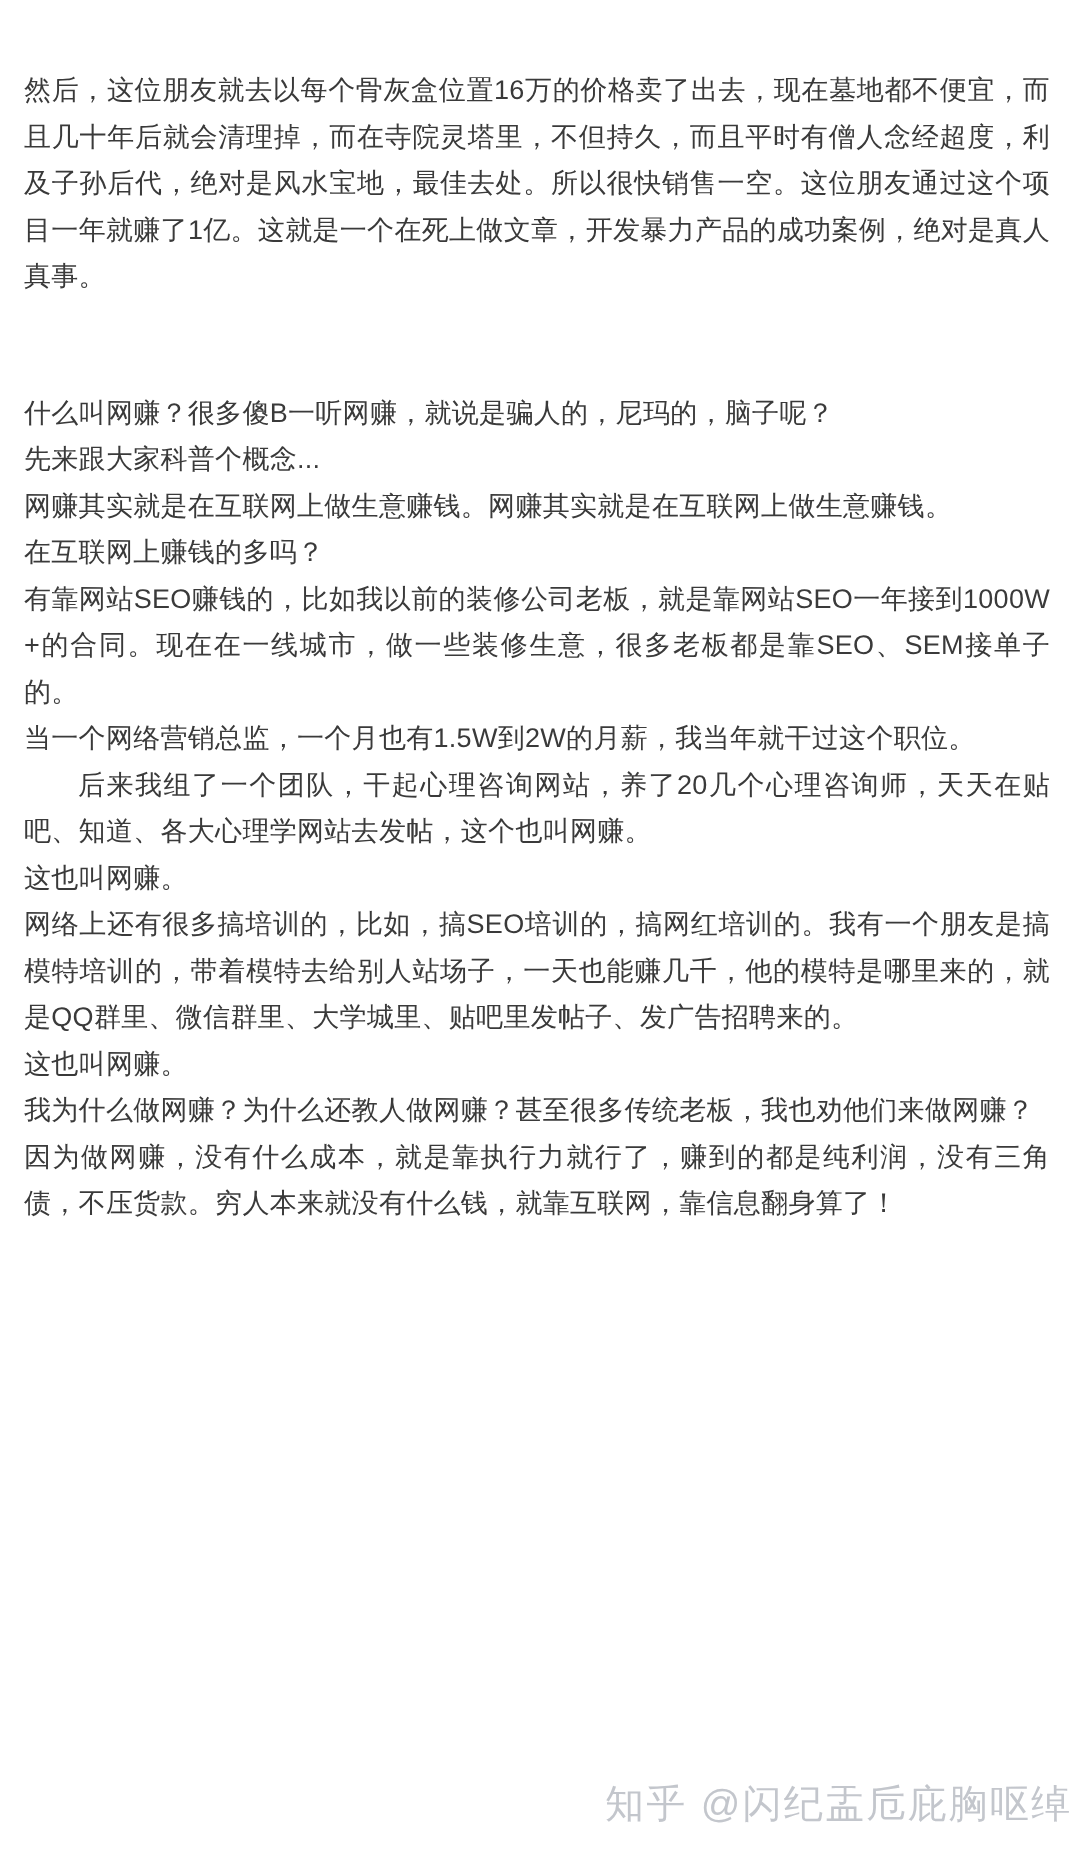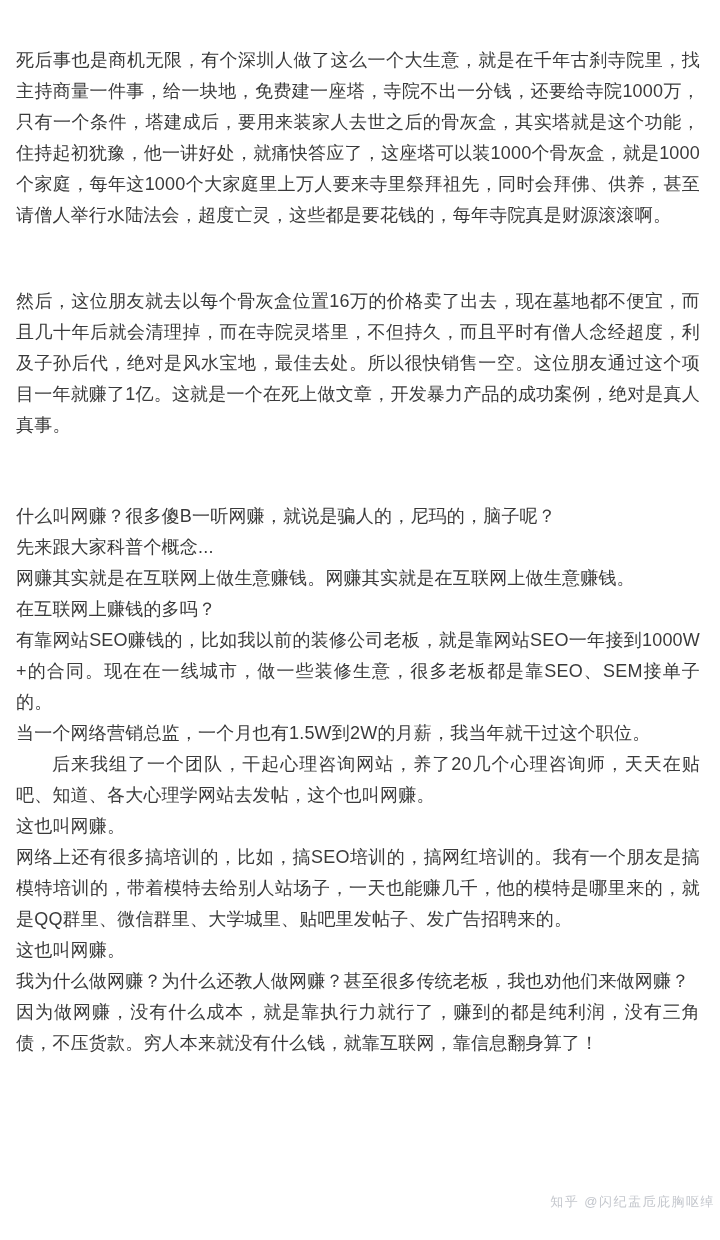--- a/index.html
+++ b/index.html
@@ -29,34 +29,33 @@
     letter-spacing:0.2px;
     word-break:break-all;
   }
   .para.indent{ text-indent:2em; }
   .para.gap-after{ margin-bottom:55px; }
   .para.big-gap-after{ margin-bottom:60px; }
   .watermark{
     position:absolute;
     top:1191px;
     right:5px;
-    font-size:13px;
+    font-size:26px;
     line-height:22px;
     color:var(--wm);
     letter-spacing:1.5px;
     white-space:nowrap;
     pointer-events:none;
   }
 </style>
 </head>
 <body>
 
 <div class="page">
   <div class="content">
-    <p class="para gap-after">死后事也是商机无限，有个深圳人做了这么一个大生意，就是在千年古刹寺院里，找主持商量一件事，给一块地，免费建一座塔，寺院不出一分钱，还要给寺院1000万，只有一个条件，塔建成后，要用来装家人去世之后的骨灰盒，其实塔就是这个功能，住持起初犹豫，他一讲好处，就痛快答应了，这座塔可以装1000个骨灰盒，就是1000个家庭，每年这1000个大家庭里上万人要来寺里祭拜祖先，同时会拜佛、供养，甚至请僧人举行水陆法会，超度亡灵，这些都是要花钱的，每年寺院真是财源滚滚啊。</p>
     <p class="para big-gap-after">然后，这位朋友就去以每个骨灰盒位置16万的价格卖了出去，现在墓地都不便宜，而且几十年后就会清理掉，而在寺院灵塔里，不但持久，而且平时有僧人念经超度，利及子孙后代，绝对是风水宝地，最佳去处。所以很快销售一空。这位朋友通过这个项目一年就赚了1亿。这就是一个在死上做文章，开发暴力产品的成功案例，绝对是真人真事。</p>
     <p class="para">什么叫网赚？很多傻B一听网赚，就说是骗人的，尼玛的，脑子呢？</p>
     <p class="para">先来跟大家科普个概念...</p>
     <p class="para">网赚其实就是在互联网上做生意赚钱。网赚其实就是在互联网上做生意赚钱。</p>
     <p class="para">在互联网上赚钱的多吗？</p>
     <p class="para">有靠网站SEO赚钱的，比如我以前的装修公司老板，就是靠网站SEO一年接到1000W+的合同。现在在一线城市，做一些装修生意，很多老板都是靠SEO、SEM接单子的。</p>
     <p class="para">当一个网络营销总监，一个月也有1.5W到2W的月薪，我当年就干过这个职位。</p>
     <p class="para indent">后来我组了一个团队，干起心理咨询网站，养了20几个心理咨询师，天天在贴吧、知道、各大心理学网站去发帖，这个也叫网赚。</p>
     <p class="para">这也叫网赚。</p>
     <p class="para">网络上还有很多搞培训的，比如，搞SEO培训的，搞网红培训的。我有一个朋友是搞模特培训的，带着模特去给别人站场子，一天也能赚几千，他的模特是哪里来的，就是QQ群里、微信群里、大学城里、贴吧里发帖子、发广告招聘来的。</p>

